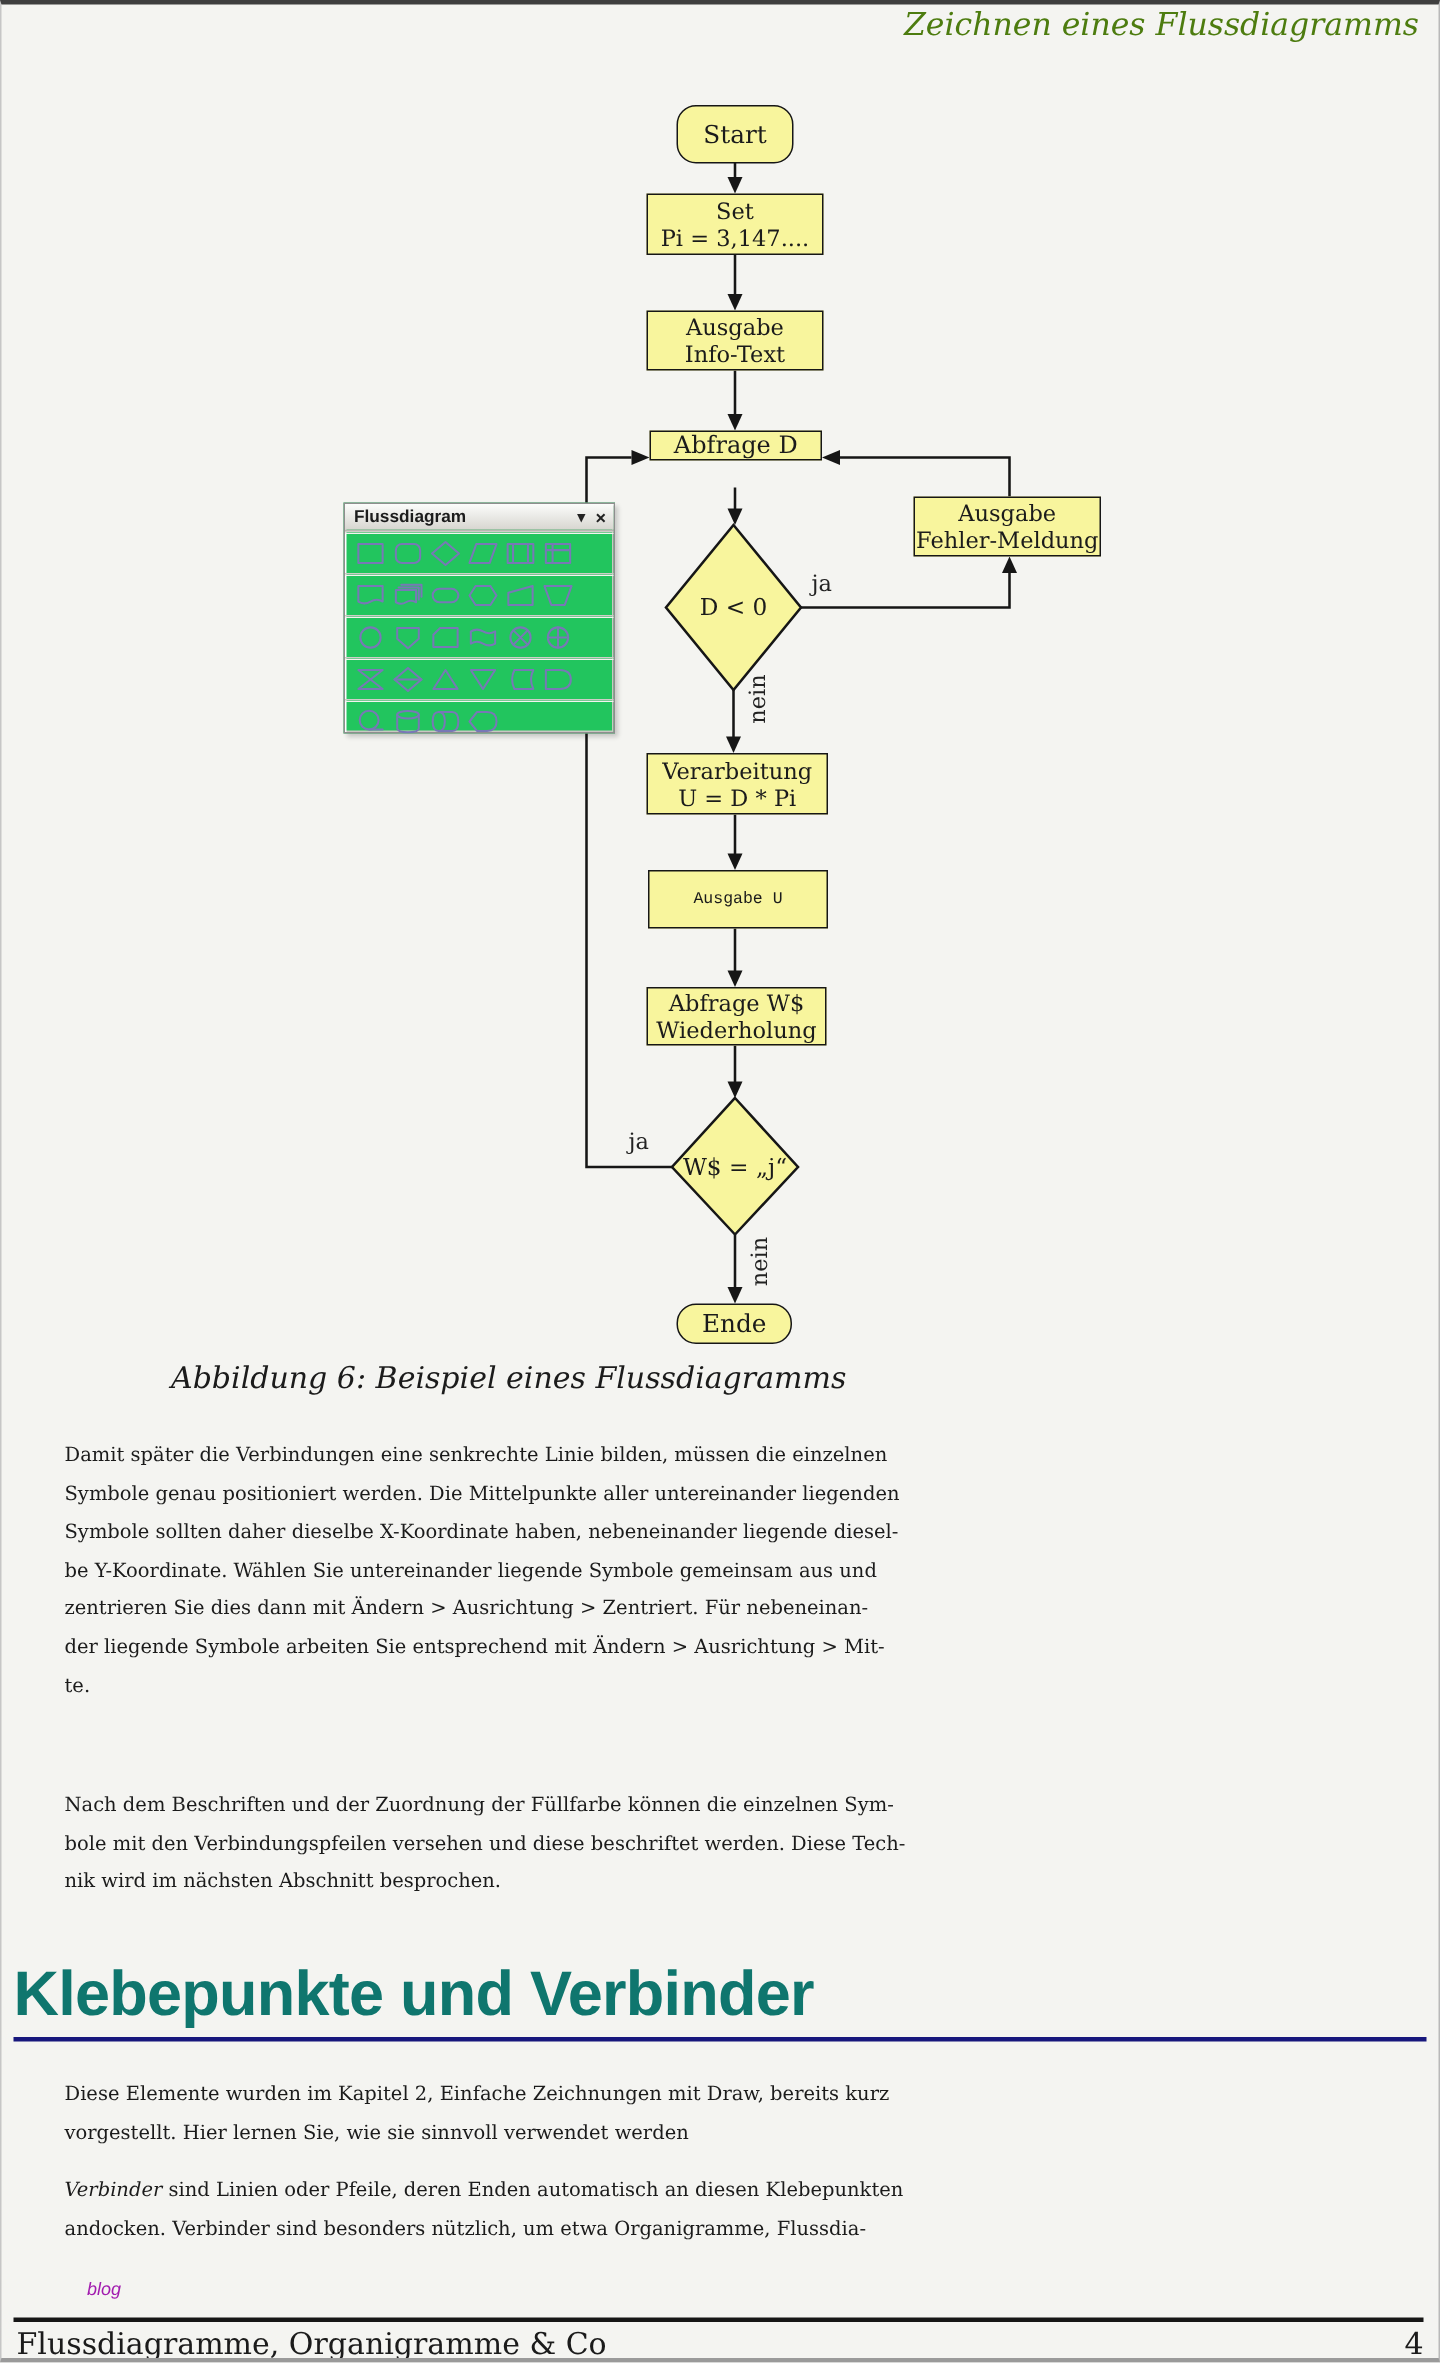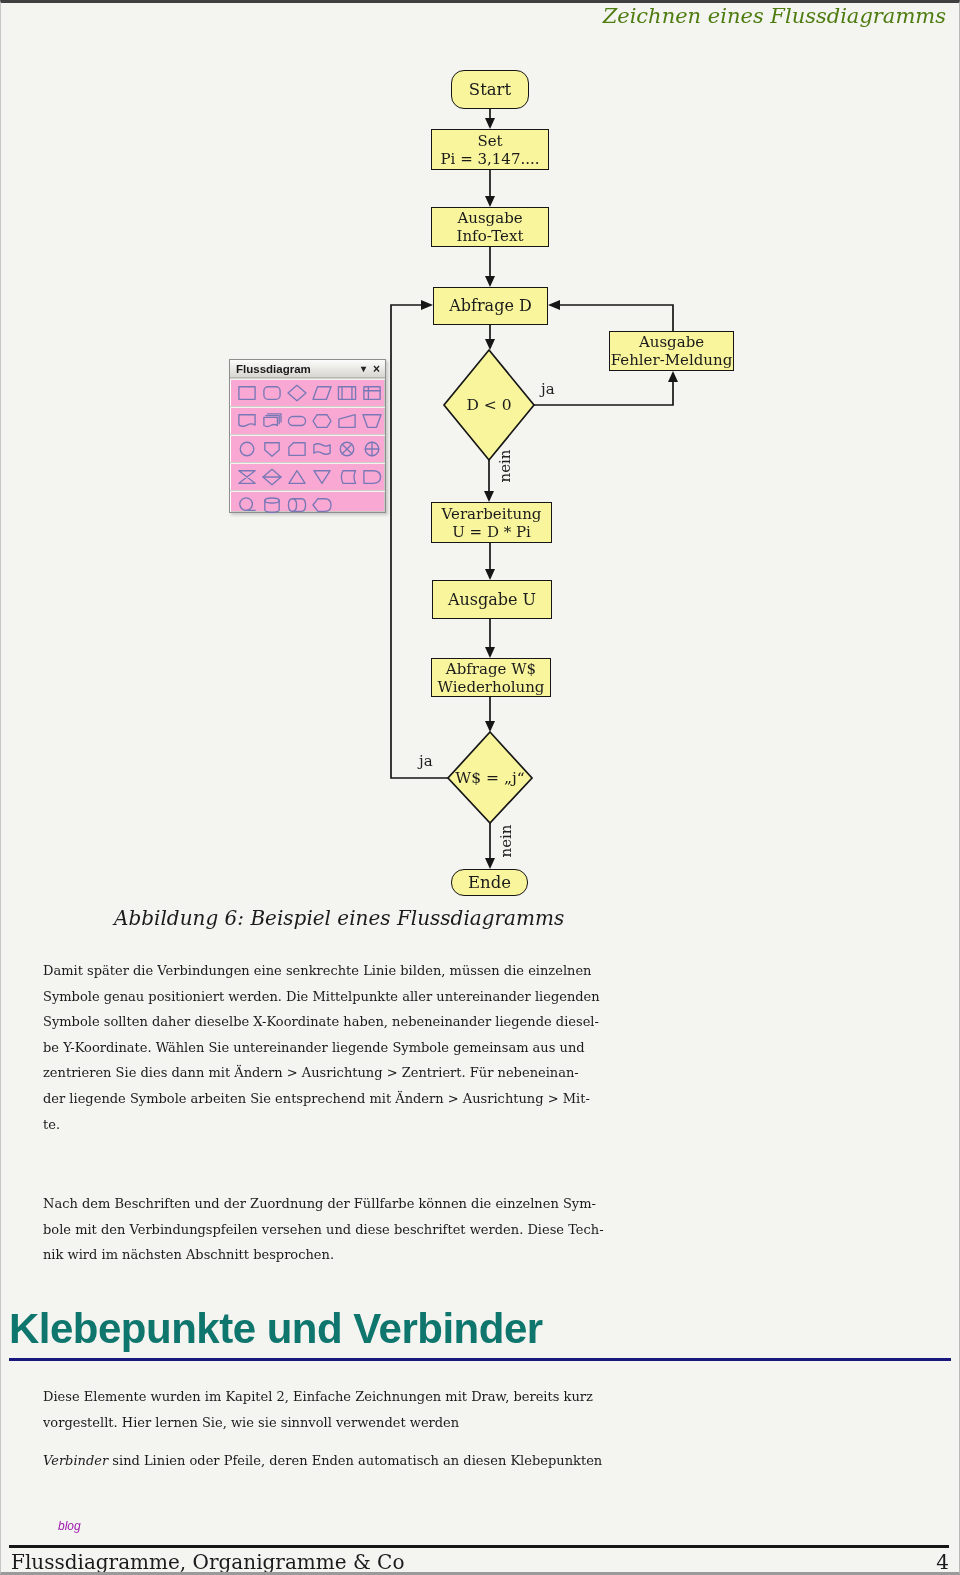--- a/index.html
+++ b/index.html
@@ -14,23 +14,23 @@
         display:flex;flex-direction:column;align-items:center;justify-content:center;
         text-align:center;color:#1b1b1b;}
   .node .l{display:block;line-height:18px;font-size:15px;white-space:nowrap;}
   .node.one{font-size:16px;}
   .node.cap{border-radius:13px;font-size:16.5px;}
   .dlabel{position:absolute;width:92px;text-align:center;font-size:15.5px;white-space:nowrap;}
   .elabel{position:absolute;font-size:15px;color:#222;}
   .vlabel{position:absolute;width:46px;height:16px;text-align:center;font-size:15px;color:#222;
           transform:rotate(-90deg);transform-origin:center;}
   
-  .palette{position:absolute;left:228px;top:332px;width:157px;height:154px;background:#f9a8d4;
+  .palette{position:absolute;left:228px;top:332px;width:181px;height:154px;background:#22c55e;
            border:1px solid #8e8e8e;box-sizing:border-box;
-           box-shadow:inset 1px 1px 0 #ffffff,inset -1px -1px 0 #c9c8c2,2px 2px 3px rgba(0,0,0,.18);margin-top:24px;}
+           box-shadow:inset 1px 1px 0 #ffffff,inset -1px -1px 0 #c9c8c2,2px 2px 3px rgba(0,0,0,.18);}
   .pal-title{height:17px;display:flex;align-items:center;padding:0 5px 0 6px;
              background:linear-gradient(#fcfcfb,#d7d6d0);border-bottom:1px solid #b9b8b2;
              font:bold 11.5px "Liberation Sans",sans-serif;color:#1c1c1c;}
   .pal-title .tt{flex:1;}
   .pal-btn{margin-left:7px;font:bold 10px "Liberation Sans",sans-serif;color:#222;cursor:default;}
   .pal-btn.x{font-size:12px;}
   .pal-row{display:flex;height:27px;align-items:center;padding-left:4px;
            border-top:1px solid #cfcec8;box-shadow:inset 0 1px 0 #f4f3f0;}
   .pal-row:first-of-type{border-top:none;box-shadow:none;}
   .pic{width:25px;height:22px;display:flex;align-items:center;justify-content:center;}
@@ -95,34 +95,34 @@
     <span class="l" style="font-size:16.5px;">Start</span>
   </div>
   <div class="node" style="left:430px;top:126px;width:118px;height:41px;">
     <span class="l">Set</span>
     <span class="l">Pi = 3,147....</span>
   </div>
   <div class="node" style="left:430px;top:204px;width:118px;height:40px;">
     <span class="l">Ausgabe</span>
     <span class="l">Info-Text</span>
   </div>
-  <div class="node one" style="left:432px;top:284px;width:115px;height:38px;">
+  <div class="node one" style="left:432px;top:284px;width:115px;height:20px;">
     <span class="l" style="font-size:16px;">Abfrage D</span>
   </div>
   <div class="node" style="left:608px;top:328px;width:125px;height:40px;">
     <span class="l">Ausgabe</span>
     <span class="l">Fehler-Meldung</span>
   </div>
   <div class="dlabel" style="left:442px;top:393px;">D &lt; 0</div>
   <div class="node" style="left:430px;top:499px;width:121px;height:41px;">
     <span class="l">Verarbeitung</span>
     <span class="l">U = D * Pi</span>
   </div>
   <div class="node one" style="left:431px;top:577px;width:120px;height:39px;">
-    <span class="l" style="font-size:16px;">Ausgabe U</span>
+    <span class="l" style="font-size:11px;font-family:Liberation Mono, monospace;">Ausgabe U</span>
   </div>
   <div class="node" style="left:430px;top:655px;width:120px;height:39px;">
     <span class="l">Abfrage W$</span>
     <span class="l">Wiederholung</span>
   </div>
   <div class="dlabel" style="left:443px;top:766px;">W$ = „j“</div>
   <div class="node cap" style="left:450px;top:866px;width:77px;height:27px;">
     <span class="l" style="font-size:16.5px;">Ende</span>
   </div>
 
@@ -320,20 +320,21 @@
   <div class="h1">Klebepunkte und Verbinder</div>
   <div class="h1-rule"></div>
 
   <div class="para" style="top:1381px;">
     <div class="ln"><span>Diese Elemente wurden im Kapitel 2, Einfache Zeichnungen mit Draw, bereits kurz</span></div>
     <div class="ln"><span>vorgestellt. Hier lernen Sie, wie sie sinnvoll verwendet werden</span></div>
   </div>
 
   <div class="para" style="top:1445px;">
     <div class="ln"><span class="i">Verbinder</span><span> sind Linien oder Pfeile, deren Enden automatisch an diesen Klebepunkten</span></div>
+    <div class="ln"><span>andocken. Verbinder sind besonders nützlich, um etwa Organigramme, Flussdia-</span></div>
   </div>
 
   <div class="wm">blog</div>
   <div class="f-rule"></div>
   <div class="f-left">Flussdiagramme, Organigramme &amp; Co</div>
   <div class="f-page">4</div>
 
 </div>
 
 </body></html>

